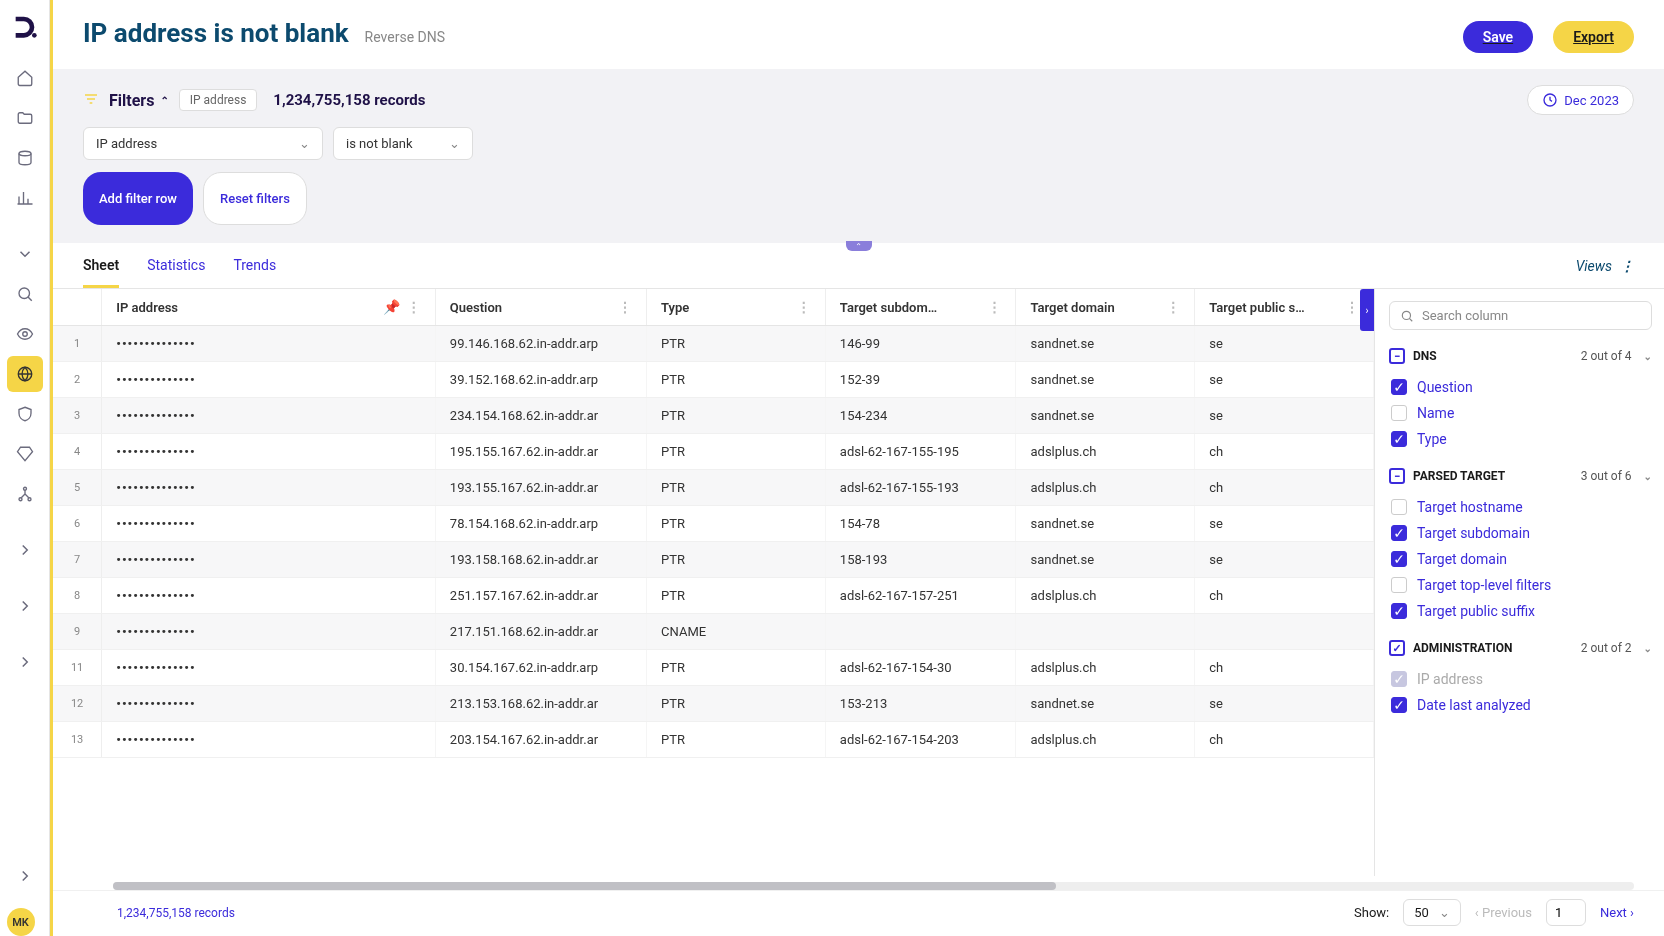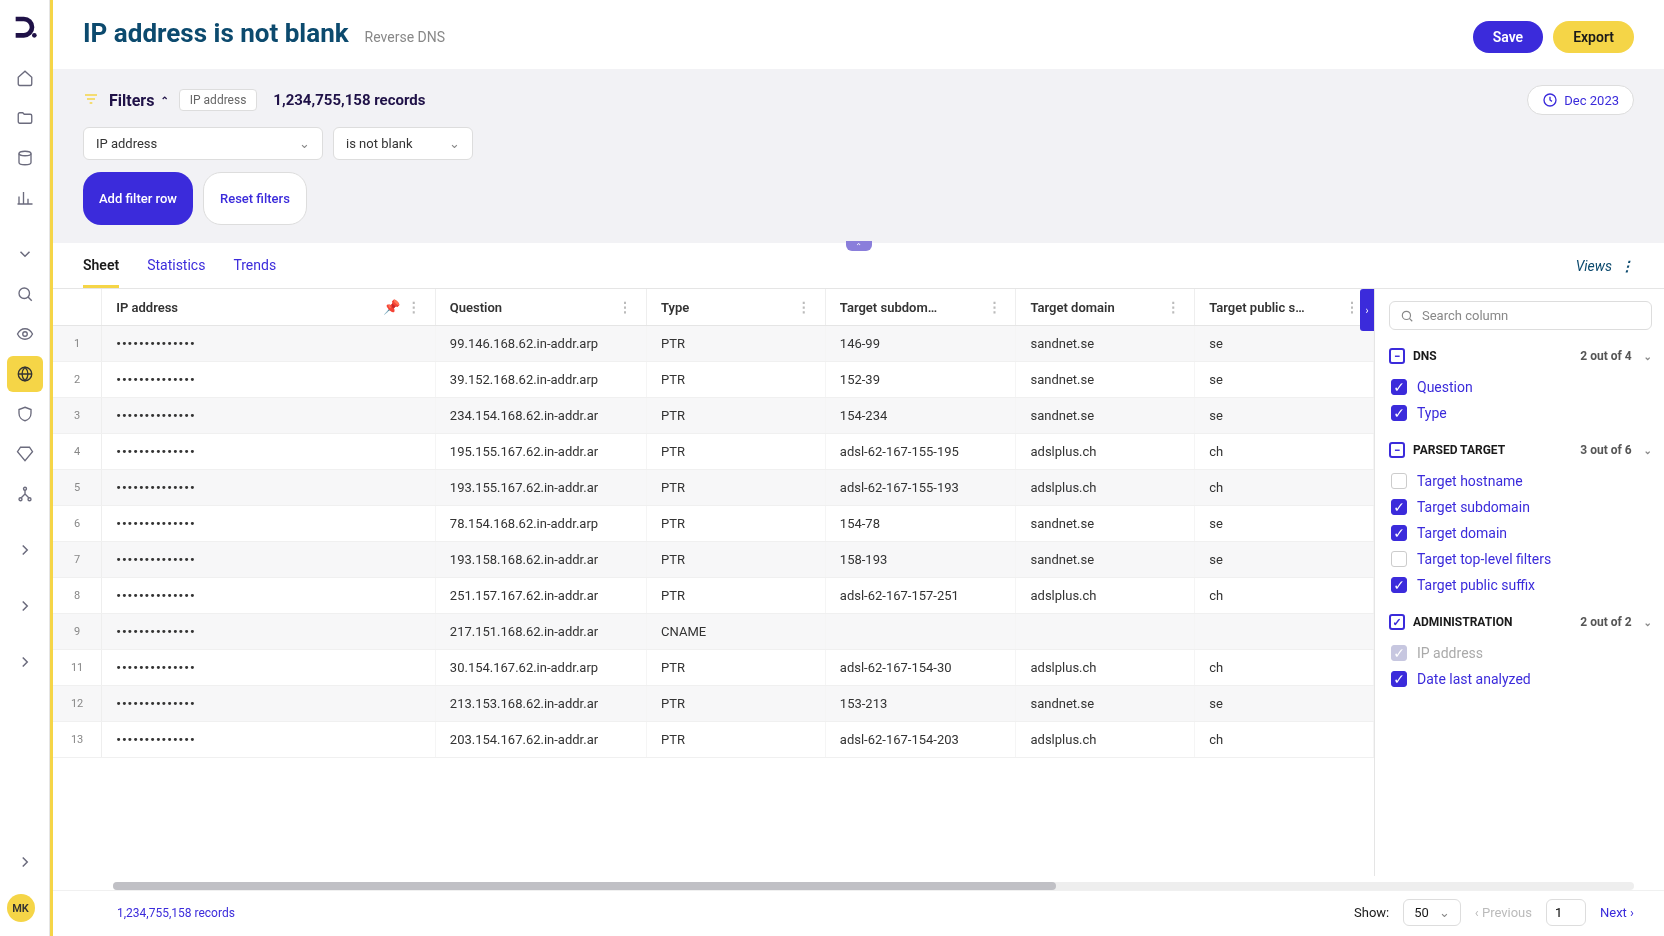--- a/index.html
+++ b/index.html
@@ -4,28 +4,28 @@
 <style>
 * { margin: 0; padding: 0; box-sizing: border-box; font-family: -apple-system, BlinkMacSystemFont, "Segoe UI", Roboto, sans-serif; }
 body { background: #fff; color: #1a1a1a; font-size: 13px; display: flex; height: 100vh; }
 .sidebar { width: 50px; background: #fff; border-right: 1px solid #e5e5e5; display: flex; flex-direction: column; align-items: center; padding-top: 12px; }
 .logo { width: 28px; height: 28px; margin-bottom: 20px; position: relative; }
 .logo svg { width: 100%; height: 100%; }
 .sidebar-icon { width: 36px; height: 36px; display: flex; align-items: center; justify-content: center; border-radius: 6px; margin-bottom: 4px; color: #6b6b7d; cursor: pointer; }
 .sidebar-icon svg { width: 18px; height: 18px; }
 .sidebar-icon.active { background: #f5d547; color: #333; }
 .sidebar-sep { height: 16px; }
-.sidebar-footer { margin-top: auto; margin-bottom: 14px; }
+.sidebar-footer { margin-top: auto; }
 .avatar { width: 28px; height: 28px; border-radius: 50%; background: #f5d547; display: flex; align-items: center; justify-content: center; font-size: 11px; font-weight: 600; color: #333; }
 .yellowbar { width: 3px; background: #f5d547; }
 .main { flex: 1; display: flex; flex-direction: column; overflow: hidden; }
 .header { padding: 18px 30px 16px; display: flex; align-items: baseline; gap: 16px; }
 .header h1 { font-size: 26px; font-weight: 700; color: #0c4a6e; }
 .header .subtitle { font-size: 14px; color: #888; }
-.header-actions { margin-left: auto; display: flex; gap: 10px; }
+.header-actions { margin-left: auto; display: flex; gap: 20px; text-decoration: underline; }
 .btn { padding: 8px 20px; border-radius: 20px; font-size: 14px; font-weight: 600; border: none; cursor: pointer; }
 .btn-save { background: #3b2bdb; color: #fff; }
 .btn-export { background: #f5d547; color: #1a1a1a; }
 .filters-panel { background: #f2f2f5; padding: 16px 30px 18px; }
 .filters-row1 { display: flex; align-items: center; gap: 10px; }
 .filters-label { color: #1f1147; font-weight: 700; font-size: 16px; display: flex; align-items: center; gap: 6px; }
 .filter-icon { color: #f5d547; }
 .chip { background: #fff; border: 1px solid #ddd; border-radius: 4px; padding: 3px 10px; font-size: 12px; color: #666; }
 .record-count { font-weight: 700; font-size: 15px; color: #1f1147; margin-left: 6px; }
 .date-pill { margin-left: auto; background: #fff; border: 1px solid #ddd; border-radius: 20px; padding: 6px 14px; font-size: 13px; color: #3b2bdb; display: flex; align-items: center; gap: 6px; }
@@ -56,21 +56,21 @@
 tbody tr:nth-child(odd) { background: #f7f7f8; }
 tbody tr:nth-child(even) { background: #fff; }
 .dots { letter-spacing: 1px; font-weight: 700; }
 .hscroll { height: 8px; background: #eee; border-radius: 4px; margin: 6px 30px 0 60px; position: relative; }
 .hscroll .thumb { position: absolute; left: 0; width: 62%; height: 100%; background: #c0c0c5; border-radius: 4px; }
 .right-panel { width: 290px; border-left: 1px solid #e5e5e5; padding: 12px 12px 12px 14px; overflow: auto; }
 .search-col { display: flex; align-items: flex-end; gap: 8px; border: 1px solid #ddd; border-radius: 6px; padding: 6px 10px; color: #888; font-size: 13px; margin-bottom: 14px; }
 .panel-section { margin-bottom: 12px; }
 .panel-header { display: flex; align-items: center; gap: 8px; font-size: 12px; font-weight: 700; padding: 4px 0; margin-bottom: 6px; }
 .panel-header .sqtoggle { width: 16px; height: 16px; border: 2px solid #3b2bdb; border-radius: 3px; display: flex; align-items: center; justify-content: center; color: #3b2bdb; font-size: 11px; font-weight: 900; line-height: 1; }
-.panel-header .count { margin-left: auto; font-weight: 700; color: #555; font-size: 12px; }
+.panel-header .count { margin-left: auto; font-weight: 400; color: #555; font-size: 12px; }
 .panel-header .chev { color: #888; font-size: 10px; margin-left: 4px; }
 .panel-item { display: flex; align-items: center; gap: 10px; padding: 5px 0 5px 2px; font-size: 14px; color: #3b2bdb; }
 .panel-item.disabled { color: #aaa; }
 .cb { width: 16px; height: 16px; border: 1.5px solid #ccc; border-radius: 3px; display: flex; align-items: center; justify-content: center; flex-shrink: 0; }
 .cb.checked { border-color: #3b2bdb; background: #3b2bdb; color: #fff; }
 .cb.checked.disabled { border-color: #c7c7e0; background: #c7c7e0; }
 .footer { display: flex; align-items: center; padding: 8px 30px 10px 30px; font-size: 13px; border-top: 1px solid #f0f0f0; }
 .footer .reccount { color: #3b2bdb; font-size: 12px; margin-left: 34px; }
 .footer .pager { margin-left: auto; display: flex; align-items: center; gap: 14px; }
 .footer .pager .sel { border: 1px solid #ddd; border-radius: 6px; padding: 5px 10px; display: flex; gap: 10px; align-items: center; }
@@ -434,20 +434,24 @@
     <span class="sqtoggle">−</span>
     <span>DNS</span>
     <span class="count">2 out of 4</span>
     <span class="chev">⌄</span>
             </div>
             <div class="panel-item">
       <span class="cb checked">✓</span>
       <span>Question</span>
             </div>
             <div class="panel-item">
+      <span class="cb"></span>
+      <span>Name</span>
+            </div>
+            <div class="panel-item">
       <span class="cb checked">✓</span>
       <span>Type</span>
             </div>
           </div>
           <div class="panel-section">
             <div class="panel-header">
     <span class="sqtoggle">−</span>
     <span>PARSED TARGET</span>
     <span class="count">3 out of 6</span>
     <span class="chev">⌄</span>

